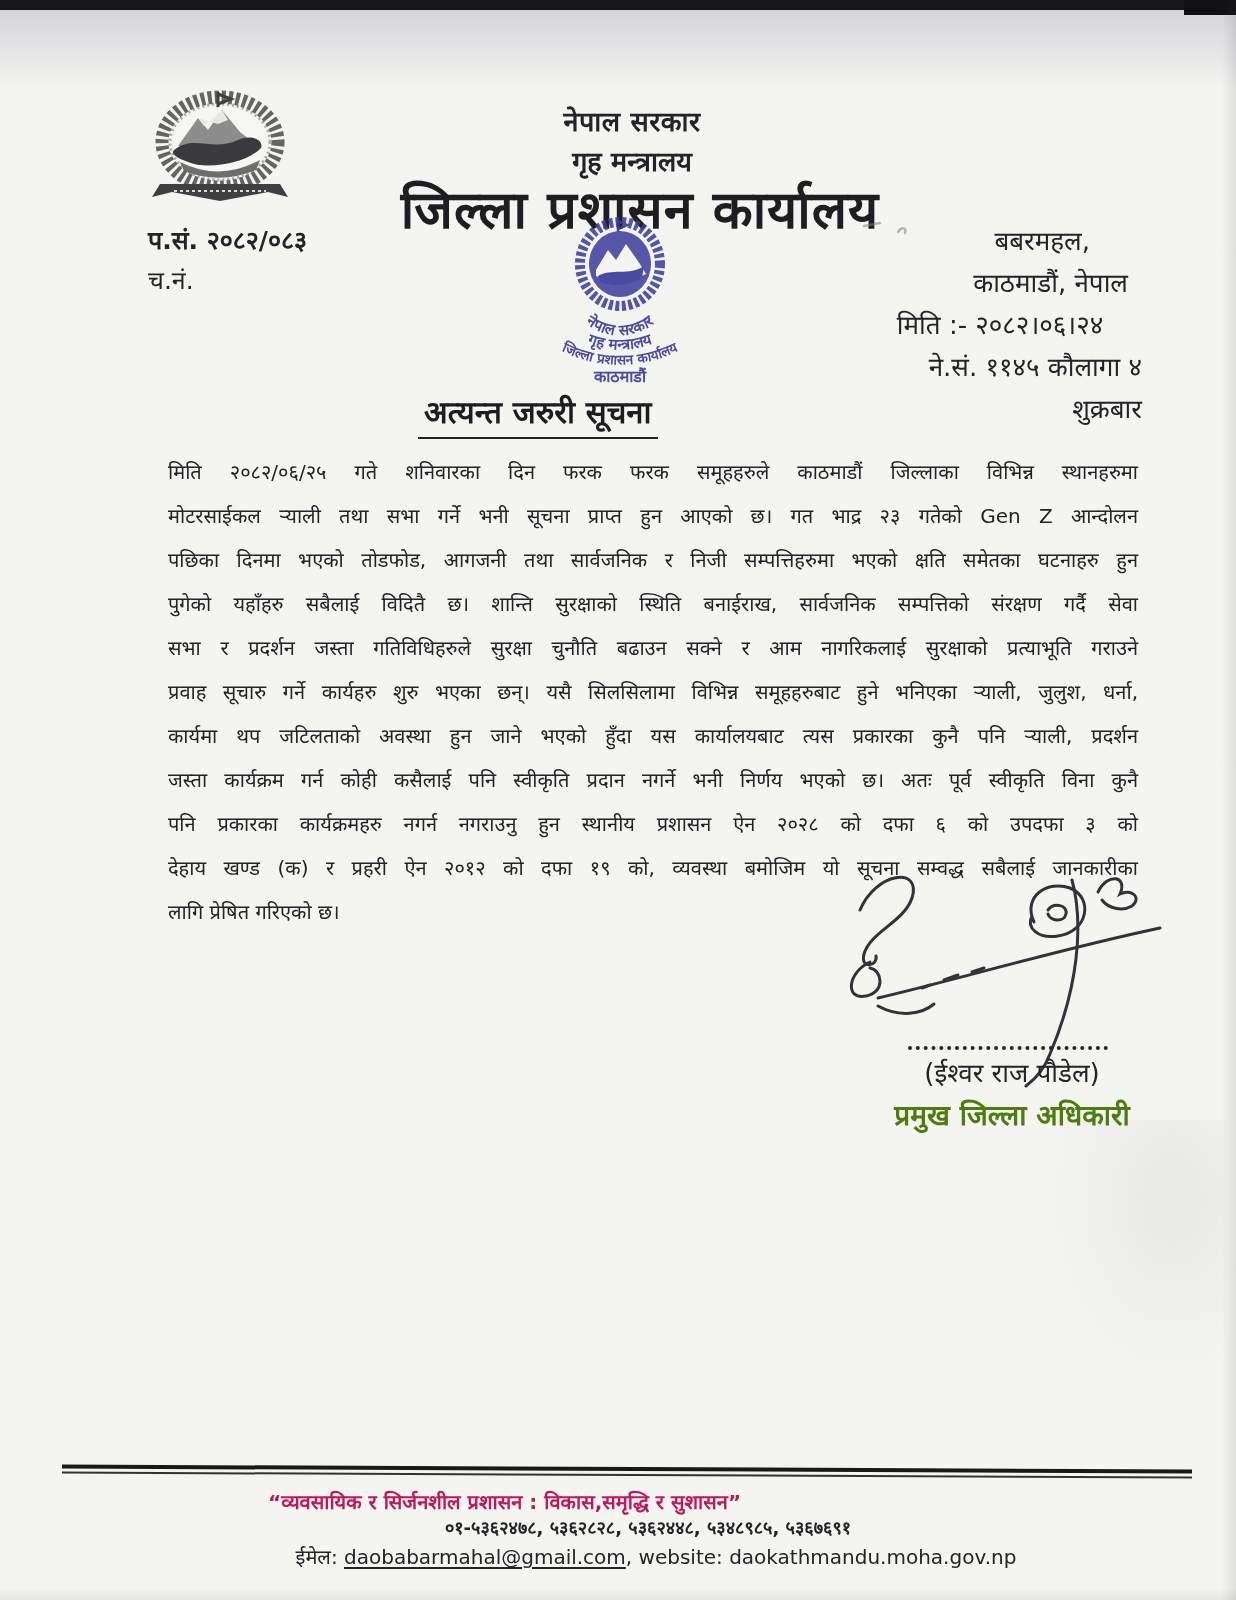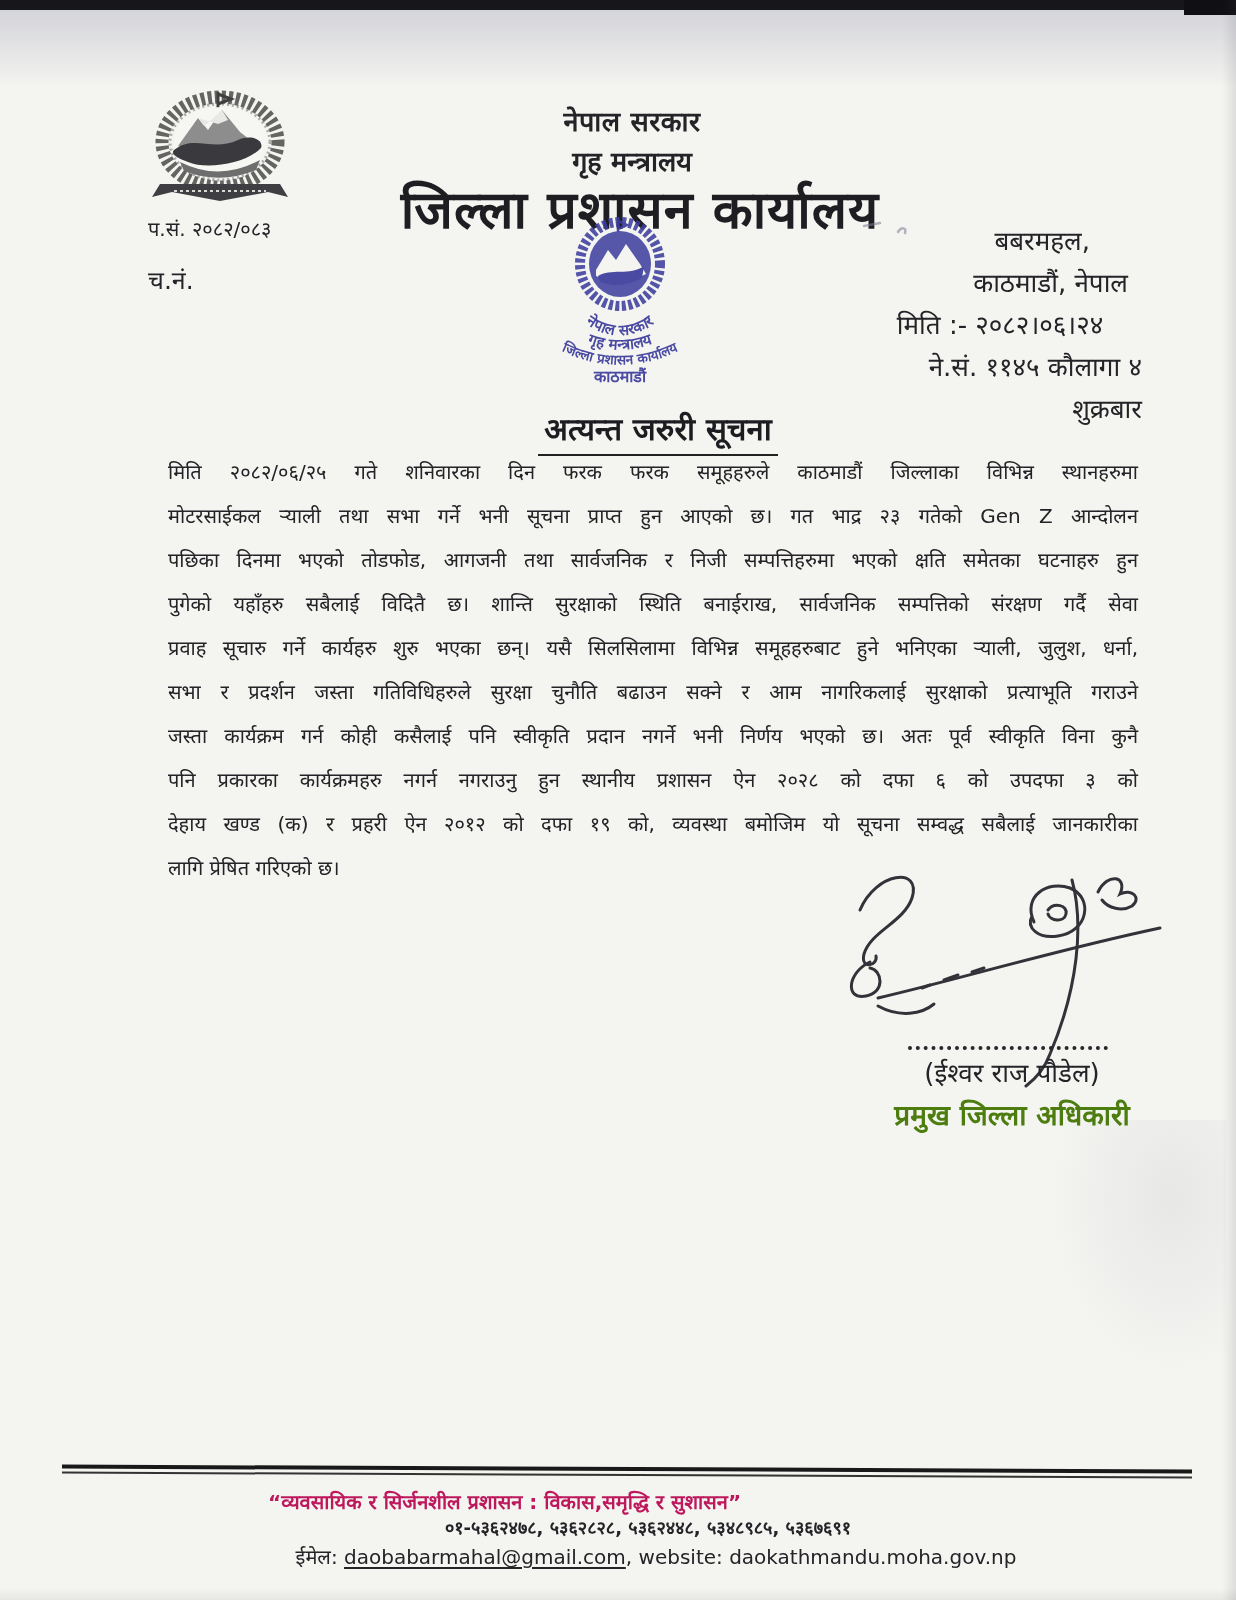--- a/index.html
+++ b/index.html
@@ -24,33 +24,33 @@
     background:linear-gradient(rgba(0,0,0,0),rgba(0,0,0,.06));}
   .scan-wrinkle{top:1120px;right:10px;width:180px;height:260px;
     background:radial-gradient(ellipse at 70% 30%,rgba(120,125,140,.10),rgba(0,0,0,0) 70%);}
   
   .gov-line{top:102px;left:332px;width:600px;text-align:center;
     font-size:27px;font-weight:600;letter-spacing:.5px;}
   .ministry-line{top:142px;left:332px;width:600px;text-align:center;
     font-size:27px;font-weight:600;}
   .office-title{top:172px;left:290px;width:700px;text-align:center;
     font-size:52px;font-weight:700;letter-spacing:1px;color:#1e1e22;}
-  .refno{top:215px;left:148px;font-size:20px;font-weight:400;}
+  .refno{top:222px;left:148px;font-size:25px;font-weight:700;}
   .dispatchno{top:262px;left:148px;font-size:25px;font-weight:500;}
   .right-block{top:220px;left:860px;width:282px;font-size:26px;line-height:42px;}
   .right-block .r1{text-align:right;padding-right:52px;}
   .right-block .r2{text-align:right;padding-right:14px;}
   .right-block .r3{text-align:center;padding-right:2px;}
   .right-block .r4{text-align:right;padding-right:0;}
   
   .emblem{top:90px;left:144px;width:152px;height:132px;}
   
   .stamp{top:214px;left:518px;width:204px;height:178px;opacity:.92;}
   
-  .notice-title-wrap{top:407px;left:418px;width:480px;text-align:center;}
+  .notice-title-wrap{top:390px;left:418px;width:480px;text-align:left;}
   .notice-title{display:inline-block;font-size:31px;font-weight:700;
     padding:0 6px 5px 6px;border-bottom:2.5px solid #222;color:#1d1d21;}
   
   .body-block{top:450px;left:168px;width:970px;}
   .body-line{font-size:20px;line-height:44px;height:44px;white-space:nowrap0;
     text-align:justify;text-align-last:justify;color:#232327;}
   .body-line.last{text-align-last:left;}
   
   .signature-svg{top:858px;left:826px;width:364px;height:236px;pointer-events:none;}
   .sig-dots{top:1040px;left:908px;width:200px;height:6px;
@@ -137,22 +137,23 @@
 
   <div class="abs notice-title-wrap">
     <span class="notice-title">अत्यन्त जरुरी सूचना</span>
   </div>
 
   <div class="abs body-block">
     <div class="body-line">मिति २०८२/०६/२५ गते शनिवारका दिन फरक फरक समूहहरुले काठमाडौं जिल्लाका विभिन्न स्थानहरुमा</div>
     <div class="body-line">मोटरसाईकल ऱ्याली तथा सभा गर्ने भनी सूचना प्राप्त हुन आएको छ। गत भाद्र २३ गतेको Gen Z आन्दोलन</div>
     <div class="body-line">पछिका दिनमा भएको तोडफोड, आगजनी तथा सार्वजनिक र निजी सम्पत्तिहरुमा भएको क्षति समेतका घटनाहरु हुन</div>
     <div class="body-line">पुगेको यहाँहरु सबैलाई विदितै छ। शान्ति सुरक्षाको स्थिति बनाईराख, सार्वजनिक सम्पत्तिको संरक्षण गर्दै सेवा</div>
+    <div class="body-line">सभा र प्रदर्शन जस्ता गतिविधिहरुले सुरक्षा चुनौति बढाउन सक्ने र आम नागरिकलाई सुरक्षाको प्रत्याभूति गराउने</div>
     <div class="body-line">प्रवाह सूचारु गर्ने कार्यहरु शुरु भएका छन्। यसै सिलसिलामा विभिन्न समूहहरुबाट हुने भनिएका ऱ्याली, जुलुश, धर्ना,</div>
-    <div class="body-line">सभा र प्रदर्शन जस्ता गतिविधिहरुले सुरक्षा चुनौति बढाउन सक्ने र आम नागरिकलाई सुरक्षाको प्रत्याभूति गराउने</div>
+    <div class="body-line">कार्यमा थप जटिलताको अवस्था हुन जाने भएको हुँदा यस कार्यालयबाट त्यस प्रकारका कुनै पनि ऱ्याली, प्रदर्शन</div>
     <div class="body-line">जस्ता कार्यक्रम गर्न कोही कसैलाई पनि स्वीकृति प्रदान नगर्ने भनी निर्णय भएको छ। अतः पूर्व स्वीकृति विना कुनै</div>
     <div class="body-line">पनि प्रकारका कार्यक्रमहरु नगर्न नगराउनु हुन स्थानीय प्रशासन ऐन २०२८ को दफा ६ को उपदफा ३ को</div>
     <div class="body-line">देहाय खण्ड (क) र प्रहरी ऐन २०१२ को दफा १९ को, व्यवस्था बमोजिम यो सूचना सम्वद्ध सबैलाई जानकारीका</div>
     <div class="body-line last">लागि प्रेषित गरिएको छ।</div>
   </div>
 
   <svg class="abs signature-svg" viewBox="0 0 364 236">
     <g stroke="#1e1e26" stroke-width="3" fill="none" stroke-linecap="round" opacity=".9">
       <path d="M34,52 C50,14 96,8 86,40 C78,64 44,74 38,96 C34,112 52,108 50,98"></path>
       <path d="M44,104 C22,114 18,142 40,138 C60,134 56,112 44,110"></path>

